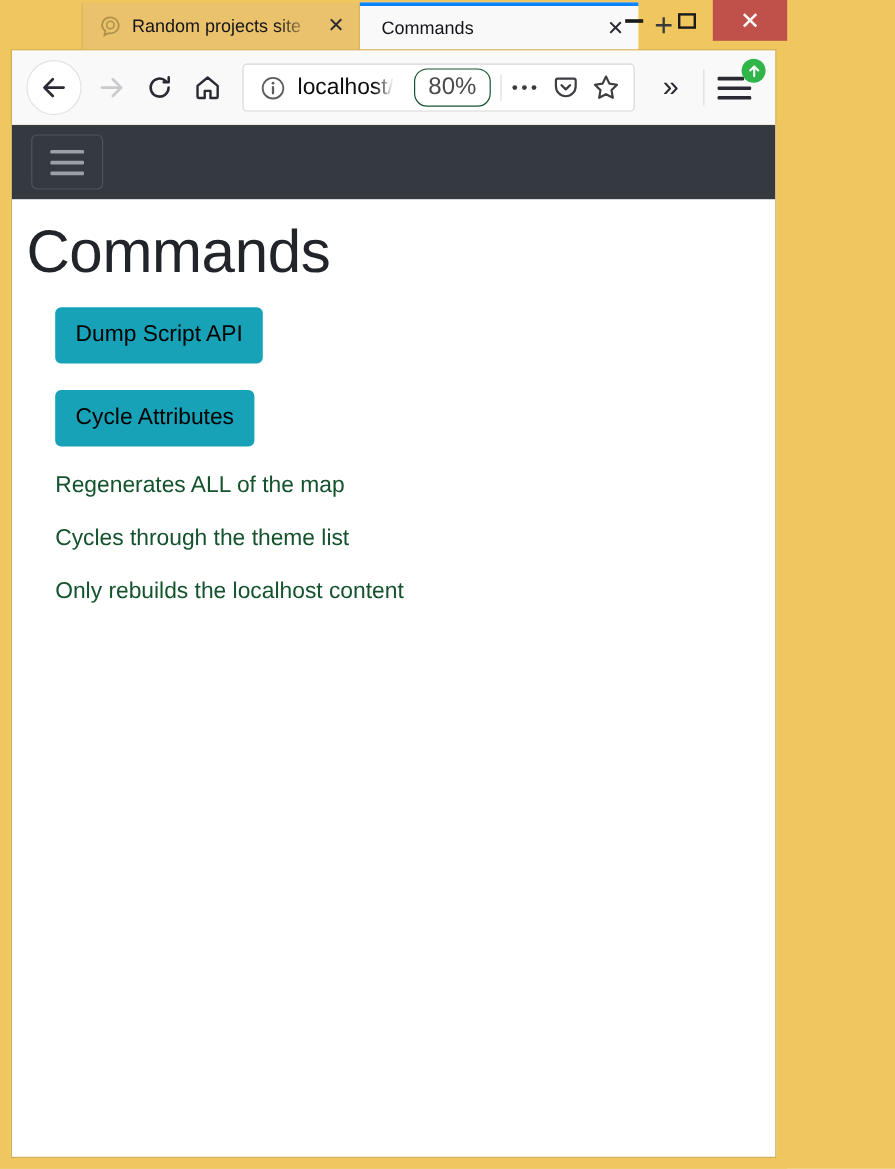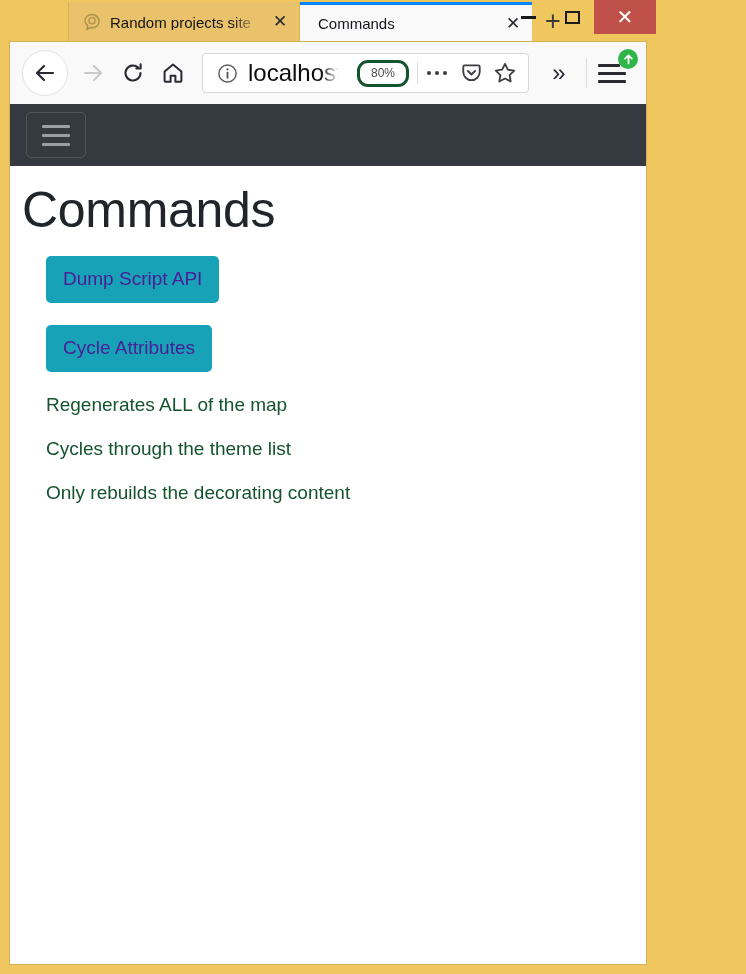--- a/index.html
+++ b/index.html
@@ -176,33 +176,33 @@
   }
   .ident-icon {
     width: 24px; height: 24px;
     flex: 0 0 24px;
     display: flex; align-items: center; justify-content: center;
     margin-right: 9px;
     cursor: pointer;
   }
   .url-text {
     flex: 1 1 auto;
-    font-size: 24px;
+    font-size: 19px;
     color: #0c0c0d;
     white-space: nowrap;
     overflow: hidden;
     min-width: 0;
     -webkit-mask-image: linear-gradient(to right, #000 72%, transparent 90%);
     mask-image: linear-gradient(to right, #000 72%, transparent 90%);
   }
   .zoom-badge {
     flex: 0 0 auto;
-    border: 3px solid #14532d;
+    border: 1px solid #14532d;
     border-radius: 11px;
-    font-size: 12px;
+    font-size: 20px;
     color: #4a4a4f;
     padding: 3px 11px 4px;
     margin: 0 8px;
     cursor: pointer;
   }
   .url-sep {
     width: 1px; height: 22px;
     background: #dcdcdf;
     flex: 0 0 1px;
     margin-right: 2px;
@@ -297,21 +297,21 @@
   .cmd-row {
     display: flex;
     align-items: center;
     margin-bottom: 22px;
     padding-left: 24px;
     gap: 16px;
   }
 
   .cmd-btn {
     background: #17a2b8;
-    color: #4c1d95;
+    color: #000000;
     border: none;
     border-radius: 5px;
     font-family: "Liberation Sans", sans-serif;
     font-size: 19px;
     line-height: 1;
     padding: 13px 17px 15px;
     cursor: pointer;
     white-space: nowrap;
     flex: 0 0 auto;
   }
@@ -466,20 +466,20 @@
 
         <div class="cmd-row">
           <span class="cmd-desc">Regenerates ALL of the map</span>
         </div>
 
         <div class="cmd-row">
           <span class="cmd-desc">Cycles through the theme list</span>
         </div>
 
         <div class="cmd-row">
-          <span class="cmd-desc">Only rebuilds the decorating content</span>
+          <span class="cmd-desc">Only rebuilds the localhost content</span>
         </div>
 
       </div>
     </div>
 
   </div>
 </div>
 
 </body></html>

